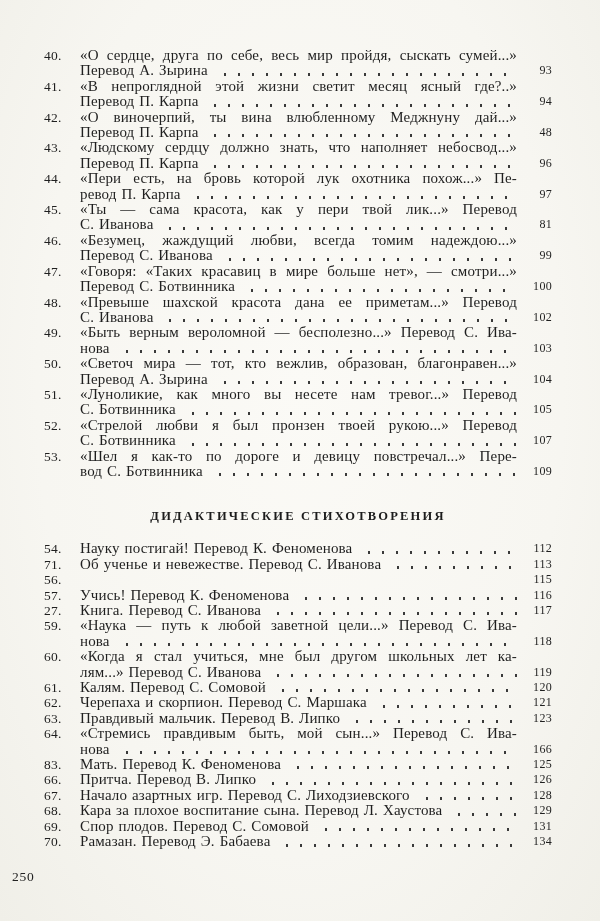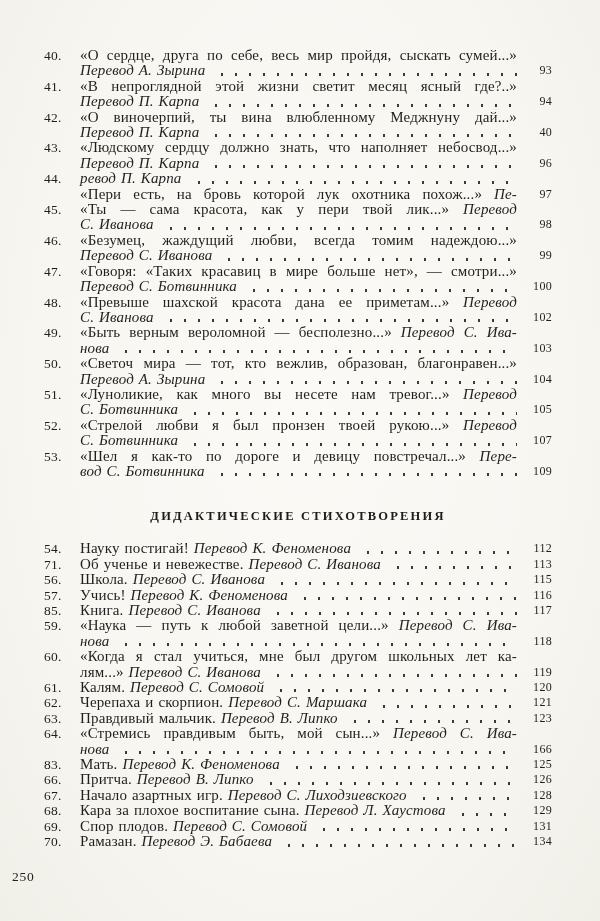--- a/index.html
+++ b/index.html
@@ -59,21 +59,21 @@
     min-width: 10px;
   }
   .pagenum {
     grid-column: 3;
     align-self: end;
     text-align: right;
     font-size: 12px;
     line-height: 15.4px;
     letter-spacing: 0.3px;
   }
-  .it { font-style: italic; }
+  .it { }
   .section-heading {
     text-align: center;
     font-weight: bold;
     font-size: 12.5px;
     line-height: 15px;
     letter-spacing: 2.2px;
     margin: 30px 0 17px 0;
     color: #1c1c1c;
     font-family: Liberation Serif, serif;
   }
@@ -117,54 +117,54 @@
       </div>
       <div class="entry">
         <span class="num">42.</span>
         <div class="lines">
           <div class="line justify"><span>«О виночерпий, ты вина влюбленному Меджнуну дай...»</span></div>
           <div class="line pageline">
             <span class="txt"><span class="it">Перевод П. Карпа</span></span>
             <span class="leader"></span>
           </div>
         </div>
-        <span class="pagenum">40</span>
+        <span class="pagenum">48</span>
       </div>
       <div class="entry">
         <span class="num">43.</span>
         <div class="lines">
           <div class="line justify"><span>«Людскому сердцу должно знать, что наполняет небосвод...»</span></div>
           <div class="line pageline">
             <span class="txt"><span class="it">Перевод П. Карпа</span></span>
             <span class="leader"></span>
           </div>
         </div>
         <span class="pagenum">96</span>
       </div>
       <div class="entry">
         <span class="num">44.</span>
         <div class="lines">
+          <div class="line justify"><span>«Пери есть, на бровь которой лук охотника похож...» </span><span class="it">Пе-</span></div>
           <div class="line pageline">
             <span class="txt"><span class="it">ревод П. Карпа</span></span>
             <span class="leader"></span>
           </div>
-          <div class="line justify"><span>«Пери есть, на бровь которой лук охотника похож...» </span><span class="it">Пе-</span></div>
         </div>
         <span class="pagenum">97</span>
       </div>
       <div class="entry">
         <span class="num">45.</span>
         <div class="lines">
           <div class="line justify"><span>«Ты — сама красота, как у пери твой лик...» </span><span class="it">Перевод</span></div>
           <div class="line pageline">
             <span class="txt"><span class="it">С. Иванова</span></span>
             <span class="leader"></span>
           </div>
         </div>
-        <span class="pagenum">98</span>
+        <span class="pagenum">81</span>
       </div>
       <div class="entry">
         <span class="num">46.</span>
         <div class="lines">
           <div class="line justify"><span>«Безумец, жаждущий любви, всегда томим надеждою...»</span></div>
           <div class="line pageline">
             <span class="txt"><span class="it">Перевод С. Иванова</span></span>
             <span class="leader"></span>
           </div>
         </div>
@@ -265,38 +265,37 @@
             <span class="txt"><span>Об ученье и невежестве. </span><span class="it">Перевод С. Иванова</span></span>
             <span class="leader"></span>
           </div>
         </div>
         <span class="pagenum">113</span>
       </div>
       <div class="entry">
         <span class="num">56.</span>
         <div class="lines">
           <div class="line pageline">
-            <span class="txt"><span>Школа. </span><span class="it">Перевод С. Иванова</span></span>
             <span class="leader"></span>
           </div>
         </div>
         <span class="pagenum">115</span>
       </div>
       <div class="entry">
         <span class="num">57.</span>
         <div class="lines">
           <div class="line pageline">
             <span class="txt"><span>Учись! </span><span class="it">Перевод К. Феноменова</span></span>
             <span class="leader"></span>
           </div>
         </div>
         <span class="pagenum">116</span>
       </div>
       <div class="entry">
-        <span class="num">85.</span>
+        <span class="num">27.</span>
         <div class="lines">
           <div class="line pageline">
             <span class="txt"><span>Книга. </span><span class="it">Перевод С. Иванова</span></span>
             <span class="leader"></span>
           </div>
         </div>
         <span class="pagenum">117</span>
       </div>
       <div class="entry">
         <span class="num">59.</span>

